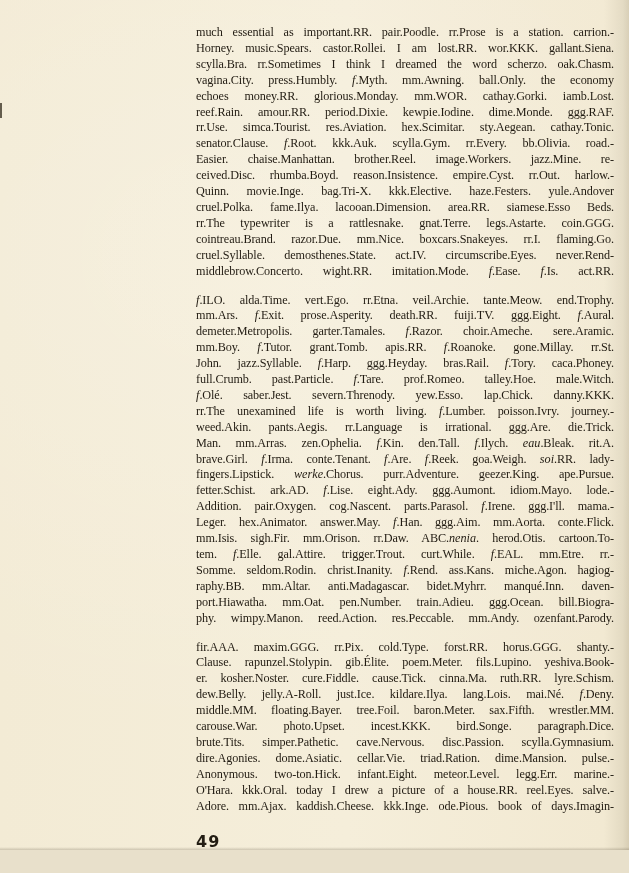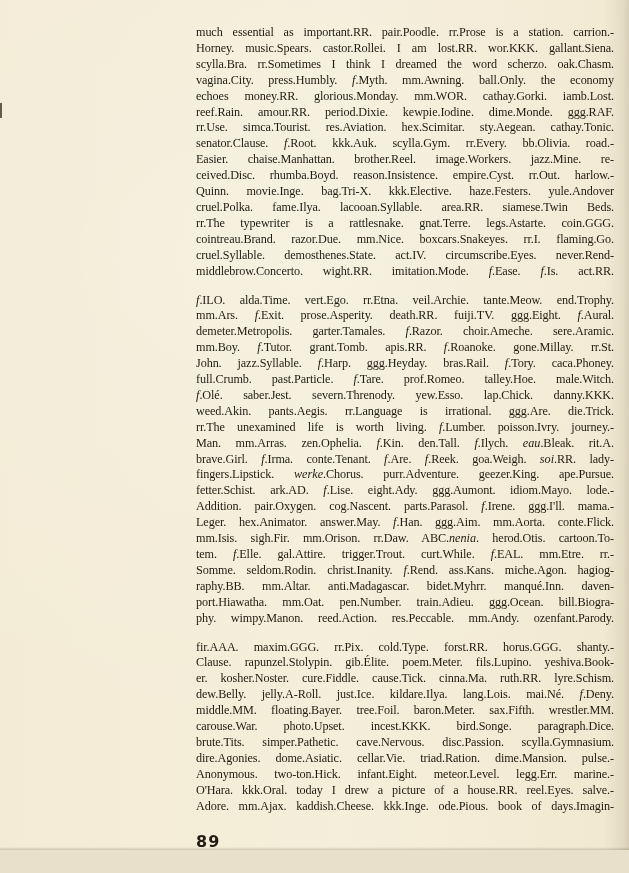--- a/index.html
+++ b/index.html
@@ -75,37 +75,37 @@
       <div class="line">Horney. music.Spears. castor.Rollei. I am lost.RR. wor.KKK. gallant.Siena.</div>
       <div class="line">scylla.Bra. rr.Sometimes I think I dreamed the word scherzo. oak.Chasm.</div>
       <div class="line">vagina.City. press.Humbly. <i>f</i>.Myth. mm.Awning. ball.Only. the economy</div>
       <div class="line">echoes money.RR. glorious.Monday. mm.WOR. cathay.Gorki. iamb.Lost.</div>
       <div class="line">reef.Rain. amour.RR. period.Dixie. kewpie.Iodine. dime.Monde. ggg.RAF.</div>
       <div class="line">rr.Use. simca.Tourist. res.Aviation. hex.Scimitar. sty.Aegean. cathay.Tonic.</div>
       <div class="line">senator.Clause. <i>f</i>.Root. kkk.Auk. scylla.Gym. rr.Every. bb.Olivia. road.-</div>
       <div class="line">Easier. chaise.Manhattan. brother.Reel. image.Workers. jazz.Mine. re-</div>
       <div class="line">ceived.Disc. rhumba.Boyd. reason.Insistence. empire.Cyst. rr.Out. harlow.-</div>
       <div class="line">Quinn. movie.Inge. bag.Tri-X. kkk.Elective. haze.Festers. yule.Andover</div>
-      <div class="line">cruel.Polka. fame.Ilya. lacooan.Syllable. area.RR. siamese.Twin Beds.</div>
+      <div class="line">cruel.Polka. fame.Ilya. lacooan.Dimension. area.RR. siamese.Esso Beds.</div>
       <div class="line">rr.The typewriter is a rattlesnake. gnat.Terre. legs.Astarte. coin.GGG.</div>
       <div class="line">cointreau.Brand. razor.Due. mm.Nice. boxcars.Snakeyes. rr.I. flaming.Go.</div>
       <div class="line">cruel.Syllable. demosthenes.State. act.IV. circumscribe.Eyes. never.Rend-</div>
       <div class="line">middlebrow.Concerto. wight.RR. imitation.Mode. <i>f</i>.Ease. <i>f</i>.Is. act.RR.</div>
     </div>
 
     <div class="para">
       <div class="line"><i>f</i>.ILO. alda.Time. vert.Ego. rr.Etna. veil.Archie. tante.Meow. end.Trophy.</div>
       <div class="line">mm.Ars. <i>f</i>.Exit. prose.Asperity. death.RR. fuiji.TV. ggg.Eight. <i>f</i>.Aural.</div>
       <div class="line">demeter.Metropolis. garter.Tamales. <i>f</i>.Razor. choir.Ameche. sere.Aramic.</div>
       <div class="line">mm.Boy. <i>f</i>.Tutor. grant.Tomb. apis.RR. <i>f</i>.Roanoke. gone.Millay. rr.St.</div>
       <div class="line">John. jazz.Syllable. <i>f</i>.Harp. ggg.Heyday. bras.Rail. <i>f</i>.Tory. caca.Phoney.</div>
       <div class="line">full.Crumb. past.Particle. <i>f</i>.Tare. prof.Romeo. talley.Hoe. male.Witch.</div>
       <div class="line"><i>f</i>.Olé. saber.Jest. severn.Threnody. yew.Esso. lap.Chick. danny.KKK.</div>
+      <div class="line">rr.The unexamined life is worth living. <i>f</i>.Lumber. poisson.Ivry. journey.-</div>
       <div class="line">weed.Akin. pants.Aegis. rr.Language is irrational. ggg.Are. die.Trick.</div>
-      <div class="line">rr.The unexamined life is worth living. <i>f</i>.Lumber. poisson.Ivry. journey.-</div>
       <div class="line">Man. mm.Arras. zen.Ophelia. <i>f</i>.Kin. den.Tall. <i>f</i>.Ilych. <i>eau</i>.Bleak. rit.A.</div>
       <div class="line">brave.Girl. <i>f</i>.Irma. conte.Tenant. <i>f</i>.Are. <i>f</i>.Reek. goa.Weigh. <i>soi</i>.RR. lady-</div>
       <div class="line">fingers.Lipstick. <i>werke</i>.Chorus. purr.Adventure. geezer.King. ape.Pursue.</div>
       <div class="line">fetter.Schist. ark.AD. <i>f</i>.Lise. eight.Ady. ggg.Aumont. idiom.Mayo. lode.-</div>
       <div class="line">Addition. pair.Oxygen. cog.Nascent. parts.Parasol. <i>f</i>.Irene. ggg.I'll. mama.-</div>
       <div class="line">Leger. hex.Animator. answer.May. <i>f</i>.Han. ggg.Aim. mm.Aorta. conte.Flick.</div>
       <div class="line">mm.Isis. sigh.Fir. mm.Orison. rr.Daw. ABC.<i>nenia</i>. herod.Otis. cartoon.To-</div>
       <div class="line">tem. <i>f</i>.Elle. gal.Attire. trigger.Trout. curt.While. <i>f</i>.EAL. mm.Etre. rr.-</div>
       <div class="line">Somme. seldom.Rodin. christ.Inanity. <i>f</i>.Rend. ass.Kans. miche.Agon. hagiog-</div>
       <div class="line">raphy.BB. mm.Altar. anti.Madagascar. bidet.Myhrr. manqué.Inn. daven-</div>
@@ -122,17 +122,17 @@
       <div class="line">carouse.War. photo.Upset. incest.KKK. bird.Songe. paragraph.Dice.</div>
       <div class="line">brute.Tits. simper.Pathetic. cave.Nervous. disc.Passion. scylla.Gymnasium.</div>
       <div class="line">dire.Agonies. dome.Asiatic. cellar.Vie. triad.Ration. dime.Mansion. pulse.-</div>
       <div class="line">Anonymous. two-ton.Hick. infant.Eight. meteor.Level. legg.Err. marine.-</div>
       <div class="line">O'Hara. kkk.Oral. today I drew a picture of a house.RR. reel.Eyes. salve.-</div>
       <div class="line">Adore. mm.Ajax. kaddish.Cheese. kkk.Inge. ode.Pious. book of days.Imagin-</div>
     </div>
 
   </div>
 
-  <div class="page-number">89</div>
+  <div class="page-number">49</div>
 
   <div class="edge-mark"></div>
   <div class="edge-bottom"></div>
 </div>
 
 </body></html>

